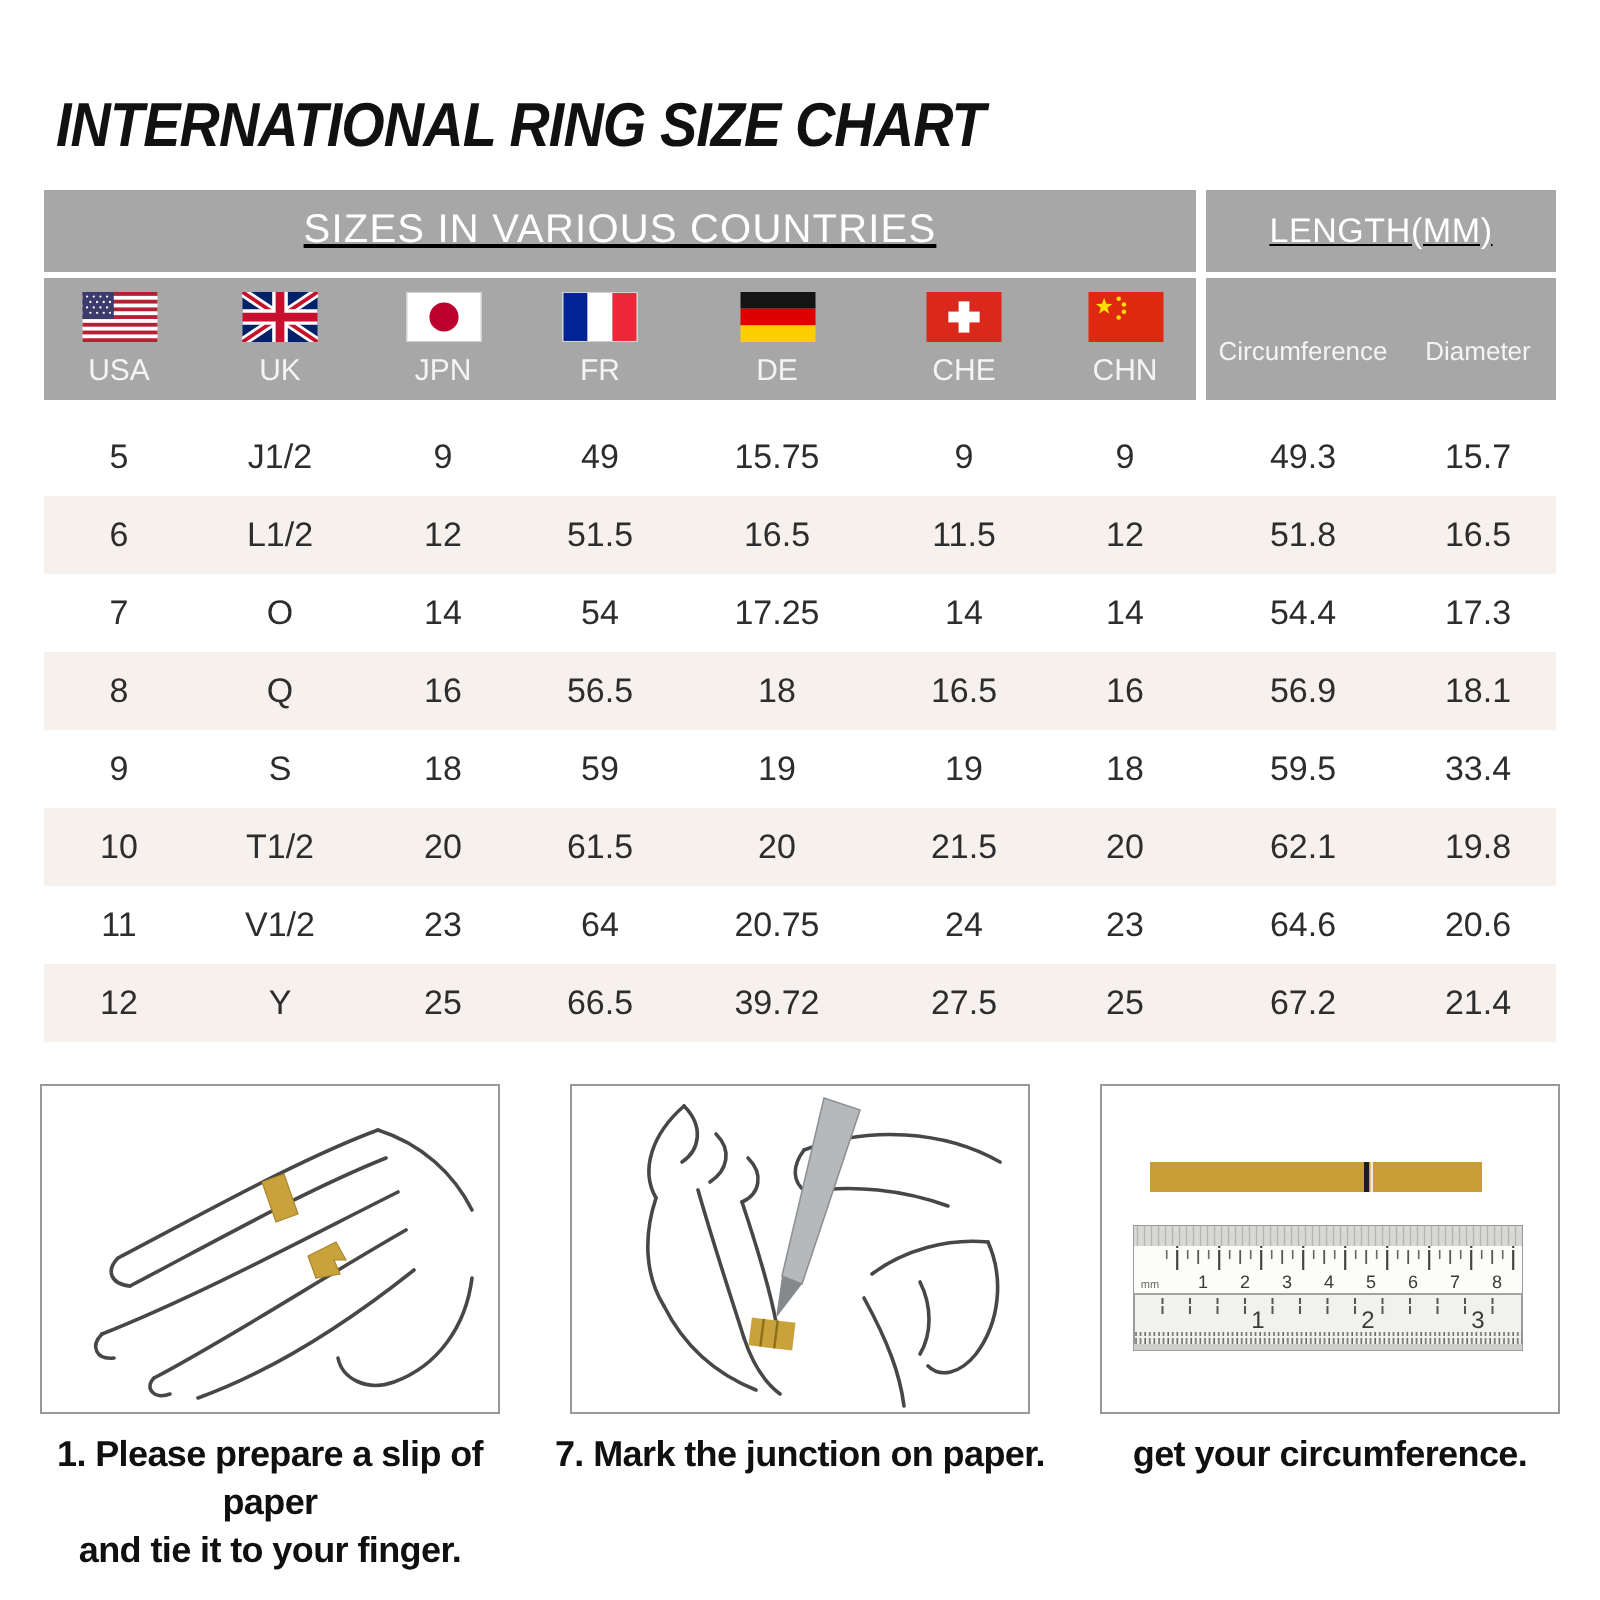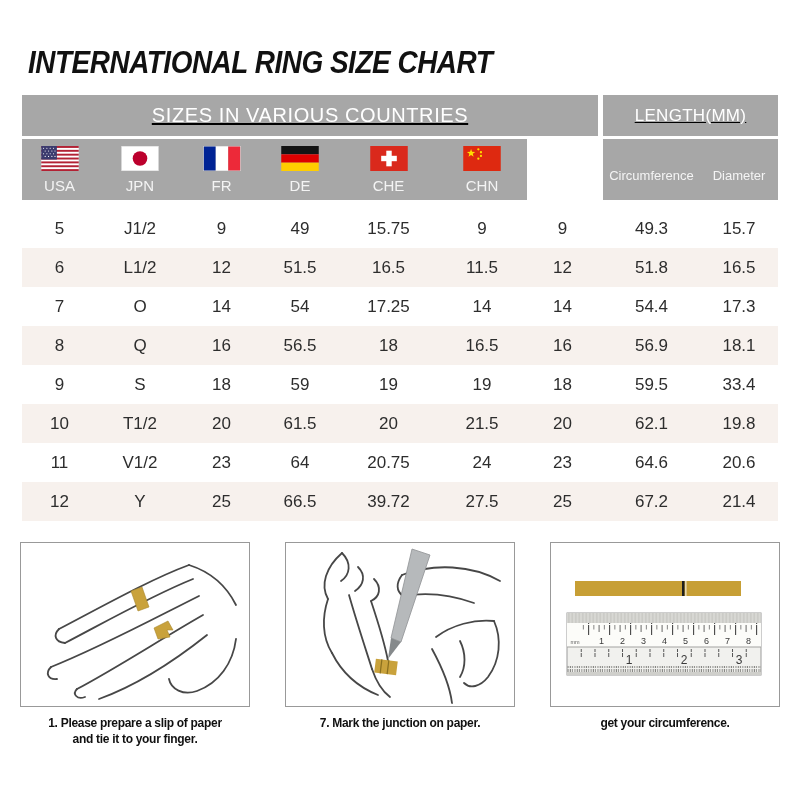--- a/index.html
+++ b/index.html
@@ -57,21 +57,21 @@
   }
   .trow.alt { background: #f7f1ed; }
   .tcell:nth-child(8) { grid-column: 9; }
   .tcell:nth-child(9) { grid-column: 10; }
   .steps { display: flex; justify-content: space-between; margin: 21px 20px 0; }
   .stepbox { width: 230px; height: 165px; border: 1px solid #999; background: #fff; }
   .stepbox svg { display: block; }
   .captions { display: flex; justify-content: space-between; margin: 9px 8px 0; }
   .caption {
     width: 254px; text-align: center;
-    font-weight: bold; font-size: 12px; line-height: 1.32;
+    font-weight: bold; font-size: 18px; line-height: 1.32;
     color: #101010; letter-spacing: -0.3px;
   }
 </style>
 </head>
 <body>
 
 <h1 class="title">INTERNATIONAL RING SIZE CHART</h1>
 
 <div class="sizetable">
 
@@ -112,20 +112,32 @@
             <circle cx="3.8" cy="10" r="0.55"></circle>
               <circle cx="7" cy="10" r="0.55"></circle>
               <circle cx="10.2" cy="10" r="0.55"></circle>
               <circle cx="13.2" cy="10" r="0.55"></circle>
           </g>
         </svg>
       </span>
       <span class="flaglabel">USA</span>
     </div>
 
+    <div class="flagcell">
+      <span class="flag">
+        <svg width="38" height="25" viewBox="0 0 36 24">
+          <rect width="36" height="24" fill="#012169"></rect>
+          <path d="M0,0 L36,24 M36,0 L0,24" stroke="#ffffff" stroke-width="4.5"></path>
+          <path d="M0,0 L36,24 M36,0 L0,24" stroke="#c8102e" stroke-width="1.8"></path>
+          <path d="M18,0 V24 M0,12 H36" stroke="#ffffff" stroke-width="7.5"></path>
+          <path d="M18,0 V24 M0,12 H36" stroke="#c8102e" stroke-width="4.2"></path>
+        </svg>
+      </span>
+      <span class="flaglabel">UK</span>
+    </div>
 
     <div class="flagcell">
       <span class="flag">
         <svg width="38" height="25" viewBox="0 0 36 24">
           <rect width="36" height="24" fill="#ffffff" stroke="#d2d2d2" stroke-width="1"></rect>
           <circle cx="18" cy="12" r="7" fill="#bc002d"></circle>
         </svg>
       </span>
       <span class="flaglabel">JPN</span>
     </div>

